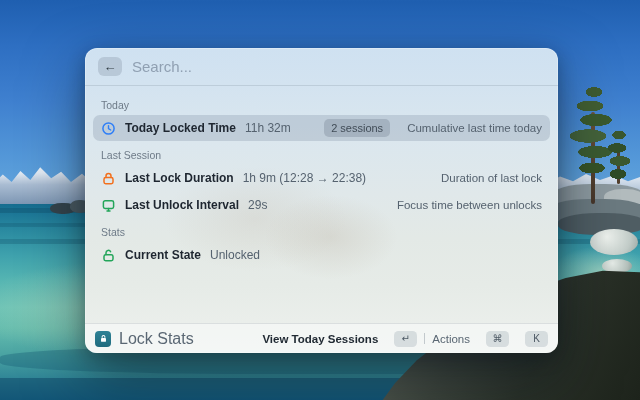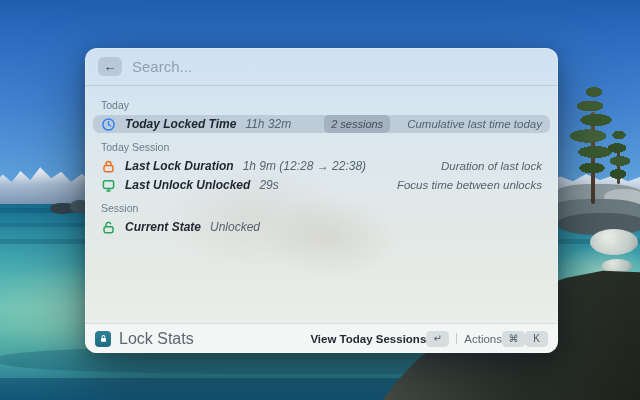--- a/index.html
+++ b/index.html
@@ -72,38 +72,38 @@
   .searchbar{display:flex;align-items:center;gap:10px;height:37px;padding:0 13px;
        border-bottom:1px solid rgba(90,105,120,.18);}
   .back-btn{width:24px;height:19px;border-radius:6px;background:rgba(118,134,150,.28);
        display:flex;align-items:center;justify-content:center;font-size:13px;line-height:1;
        color:#2e3840;cursor:default;flex:0 0 auto;}
   .search-input{flex:1;border:none;outline:none;background:transparent;font-size:15px;
        color:#22303c;font-family:Liberation Sans, sans-serif;padding:0;}
   .search-input::placeholder{color:#90a0b2;}
   .content{padding:5px 8px 0;}
   .section-label{font-size:10.5px;color:#6e7b88;margin:8px 8px 4px;}
-  .row{display:flex;align-items:center;height:18px;padding:0 8px;border-radius:7px;gap:9px;margin-bottom:1px;font-style:italic;}
+  .row{display:flex;align-items:center;height:26px;padding:0 8px;border-radius:7px;gap:9px;margin-bottom:1px;}
   .row.selected{background:rgba(128,146,165,.30);}
   .icon{width:15px;height:15px;flex:0 0 auto;display:flex;align-items:center;justify-content:center;}
   .title{font-weight:700;font-size:12px;color:#1e2630;white-space:nowrap;}
   .value{font-size:12px;color:#55626f;white-space:nowrap;}
   .spacer{flex:1;}
   .badge{font-size:11px;color:#414c57;background:rgba(105,120,136,.30);padding:3px 7px;
        border-radius:5px;margin-right:8px;white-space:nowrap;}
   .accessory{font-size:11.5px;color:#55626f;white-space:nowrap;}
   .footer{position:absolute;left:0;right:0;bottom:0;height:29px;display:flex;align-items:center;
        gap:8px;padding:0 10px;background:rgba(250,252,252,.55);
        border-top:1px solid rgba(80,95,110,.15);}
   .app-badge{width:16px;height:16px;border-radius:4px;flex:0 0 auto;
        background:linear-gradient(180deg,#2e8296,#1f6b7e);
        display:flex;align-items:center;justify-content:center;}
   .app-name{font-size:16px;color:#5a6773;}
   .footer-right{margin-left:auto;display:flex;align-items:center;gap:7px;}
-  .footer-btn{display:flex;align-items:center;gap:0;cursor:default;}
+  .footer-btn{display:flex;align-items:center;gap:16px;cursor:default;}
   .action-strong{font-size:11.5px;font-weight:700;color:#222b34;}
   .action-label{font-size:11.5px;color:#5a6773;}
   .kbd{min-width:17px;height:16px;padding:0 3px;border-radius:4.5px;background:rgba(116,130,144,.22);
        display:flex;align-items:center;justify-content:center;font-size:10px;color:#4c5863;}
   .vdivider{width:1px;height:11px;background:rgba(70,85,100,.28);}
 </style>
 </head>
 <body>
 
 <div class="abs wallpaper">
@@ -155,21 +155,21 @@
           <path d="M7.5 4.6V7.7L9.7 9" fill="none" stroke="#2f7ff7" stroke-width="1.4" stroke-linecap="round" stroke-linejoin="round"></path>
         </svg>
       </span>
       <span class="title">Today Locked Time</span>
       <span class="value">11h 32m</span>
       <span class="spacer"></span>
       <span class="badge">2 sessions</span>
       <span class="accessory">Cumulative last time today</span>
     </div>
 
-    <div class="section-label">Today Session</div>
+    <div class="section-label">Last Session</div>
 
     <div class="row">
       <span class="icon">
         <svg width="15" height="15" viewBox="0 0 15 15">
           <rect x="3" y="6.6" width="9" height="6.2" rx="1.7" fill="none" stroke="#f2701e" stroke-width="1.5"></rect>
           <path d="M5 6.4V5a2.5 2.5 0 0 1 5 0v1.4" fill="none" stroke="#f2701e" stroke-width="1.5" stroke-linecap="round"></path>
         </svg>
       </span>
       <span class="title">Last Lock Duration</span>
       <span class="value">1h 9m (12:28 → 22:38)</span>
@@ -178,27 +178,27 @@
     </div>
 
     <div class="row">
       <span class="icon">
         <svg width="15" height="15" viewBox="0 0 15 15">
           <rect x="2.4" y="2.8" width="10.2" height="7.6" rx="1.7" fill="none" stroke="#23a55a" stroke-width="1.5"></rect>
           <path d="M7.5 10.4v2" stroke="#23a55a" stroke-width="1.5" stroke-linecap="round"></path>
           <path d="M6 12.9h3" stroke="#23a55a" stroke-width="1.5" stroke-linecap="round"></path>
         </svg>
       </span>
-      <span class="title">Last Unlock Unlocked</span>
+      <span class="title">Last Unlock Interval</span>
       <span class="value">29s</span>
       <span class="spacer"></span>
       <span class="accessory">Focus time between unlocks</span>
     </div>
 
-    <div class="section-label">Session</div>
+    <div class="section-label">Stats</div>
 
     <div class="row">
       <span class="icon">
         <svg width="15" height="15" viewBox="0 0 15 15">
           <rect x="3" y="6.8" width="9" height="6" rx="1.7" fill="none" stroke="#23a55a" stroke-width="1.5"></rect>
           <path d="M5 6.6V4.8a2.4 2.4 0 0 1 4.6-1" fill="none" stroke="#23a55a" stroke-width="1.5" stroke-linecap="round"></path>
         </svg>
       </span>
       <span class="title">Current State</span>
       <span class="value">Unlocked</span>

